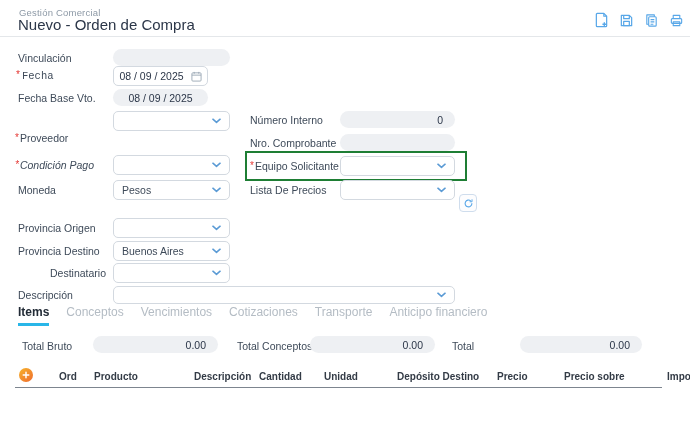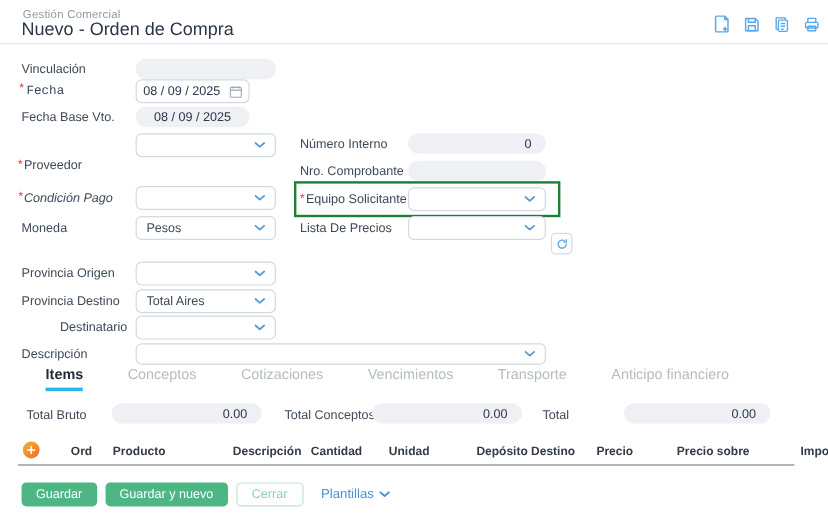--- a/index.html
+++ b/index.html
@@ -30,21 +30,21 @@
                 font-size:10.5px; color:#2b3648; cursor:text; }
 
   .highlight-box { position:absolute; left:245px; top:151px; width:222px; height:30px;
                    border:2px solid #1e7e34; pointer-events:none; }
 
   .refresh-btn { position:absolute; left:459px; top:194px; width:18px; height:18px;
                  border:1px solid #cfdded; border-radius:4px; background:#fdfdfe;
                  display:flex; align-items:center; justify-content:center; cursor:pointer; }
 
   .tabs { position:absolute; left:18px; top:305px; display:flex; gap:17px; align-items:flex-start; }
-  .tab { font-size:12px; color:#b4bcc4; padding-bottom:4px; cursor:pointer; white-space:nowrap;margin-left:20px; }
+  .tab { font-size:12px; color:#b4bcc4; padding-bottom:4px; cursor:pointer; white-space:nowrap; }
   .tab.active { color:#222b36; font-weight:700; border-bottom:3px solid #29b6e8; }
 
   .thdr { position:absolute; top:371px; font-size:10px; font-weight:600; color:#333b46; white-space:nowrap;margin-left:19px; }
   .table-sep { position:absolute; left:15px; top:387px; width:647px; height:1px; background:#7d858f; }
 
   .add-btn { position:absolute; left:19px; top:368px; width:14px; height:14px; border-radius:50%;
              background:linear-gradient(140deg,#f7b32b,#ee6b2e);
              display:flex; align-items:center; justify-content:center; cursor:pointer; }
 
   .footer { position:absolute; left:18px; top:402px; display:flex; align-items:center; gap:7px; }
@@ -153,21 +153,21 @@
   <div class="select" style="left:113px; top:218px; width:117px; height:20px;">
     <span class="val"></span>
     <span style="display:flex;">
         <svg width="9" height="6" viewBox="0 0 10 6">
           <path d="M1 1l4 3.5L9 1" fill="none" stroke="#5b9bd5" stroke-width="1.7" stroke-linecap="round" stroke-linejoin="round"></path>
         </svg>
       </span>
   </div>
 
   <div class="select" style="left:113px; top:241px; width:117px; height:20px;">
-    <span class="val">Total Aires</span>
+    <span class="val">Buenos Aires</span>
     <span style="display:flex;">
         <svg width="9" height="6" viewBox="0 0 10 6">
           <path d="M1 1l4 3.5L9 1" fill="none" stroke="#5b9bd5" stroke-width="1.7" stroke-linecap="round" stroke-linejoin="round"></path>
         </svg>
       </span>
   </div>
 
   <div class="select" style="left:113px; top:263px; width:117px; height:20px;">
     <span class="val"></span>
     <span style="display:flex;">
@@ -213,22 +213,22 @@
       <svg width="11" height="11" viewBox="0 0 14 14" fill="none" stroke="#58a7e8" stroke-width="1.4" stroke-linecap="round">
         <path d="M11.3 7a4.3 4.3 0 1 1-1.6-3.4"></path>
         <path d="M11.5 2.2v2.6H8.9" stroke-width="1.2"></path>
       </svg>
     </span>
   </div>
 
   <div class="tabs">
     <span class="tab active">Items</span>
     <span class="tab">Conceptos</span>
+    <span class="tab">Vencimientos</span>
     <span class="tab">Cotizaciones</span>
-    <span class="tab">Vencimientos</span>
     <span class="tab">Transporte</span>
     <span class="tab">Anticipo financiero</span>
   </div>
 
   <span class="label" style="left:22px; top:340px;">Total Bruto</span>
   <div class="pill num" style="left:93px; top:336px; width:125px; height:17px;">0.00</div>
 
   <span class="label" style="left:237px; top:340px;">Total Conceptos</span>
   <div class="pill num" style="left:310px; top:336px; width:125px; height:17px;">0.00</div>
 
@@ -246,27 +246,14 @@
   <span class="thdr" style="left:75px;">Producto</span>
   <span class="thdr" style="left:175px;">Descripción</span>
   <span class="thdr" style="left:240px;">Cantidad</span>
   <span class="thdr" style="left:305px;">Unidad</span>
   <span class="thdr" style="left:378px;">Depósito Destino</span>
   <span class="thdr" style="left:478px;">Precio</span>
   <span class="thdr" style="left:545px;">Precio sobre</span>
   <span class="thdr" style="left:612px;padding-left:36px;">Importe</span>
   <div class="table-sep"></div>
 
-  <div class="footer">
-    <button class="btn green">Guardar</button>
-    <button class="btn green">Guardar y nuevo</button>
-    <button class="btn outline">Cerrar</button>
-    <span class="link">
-      <span>Plantillas</span>
-      <span style="display:flex;">
-          <svg width="9" height="6" viewBox="0 0 10 6">
-            <path d="M1 1l4 3.5L9 1" fill="none" stroke="#4a90d9" stroke-width="1.6" stroke-linecap="round" stroke-linejoin="round"></path>
-          </svg>
-        </span>
-    </span>
-  </div>
 
 </div>
 
 </body></html>

